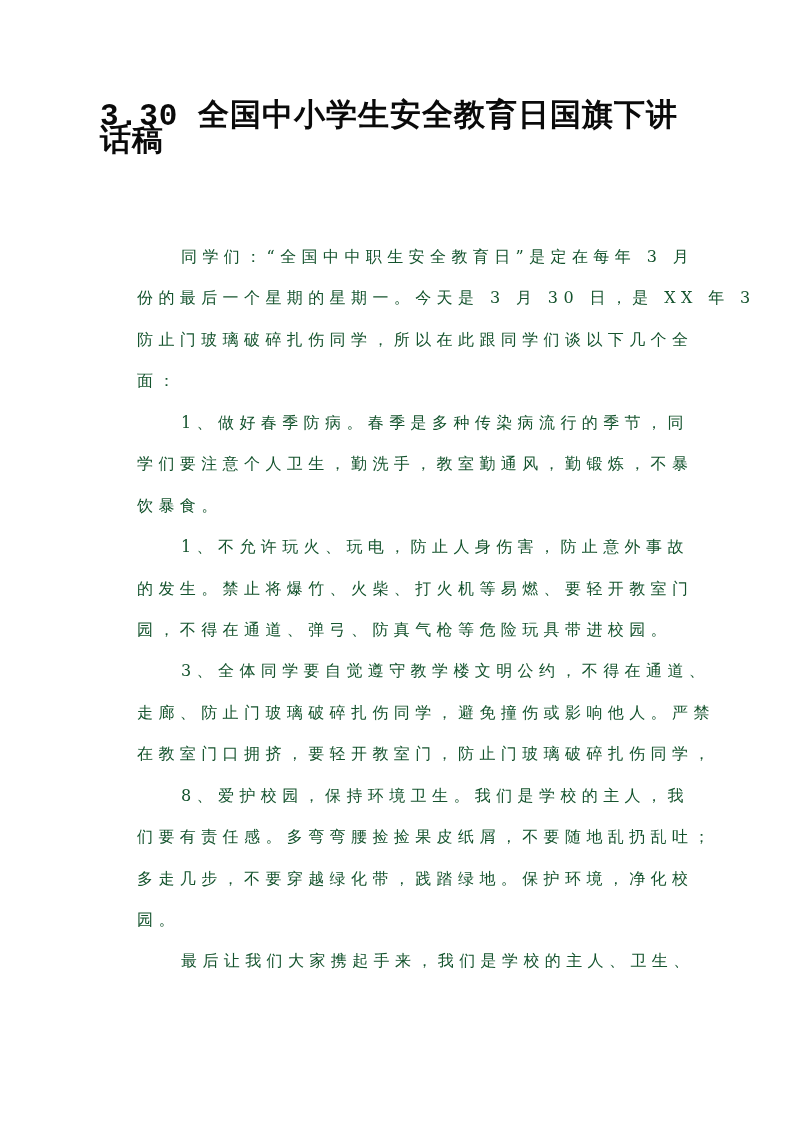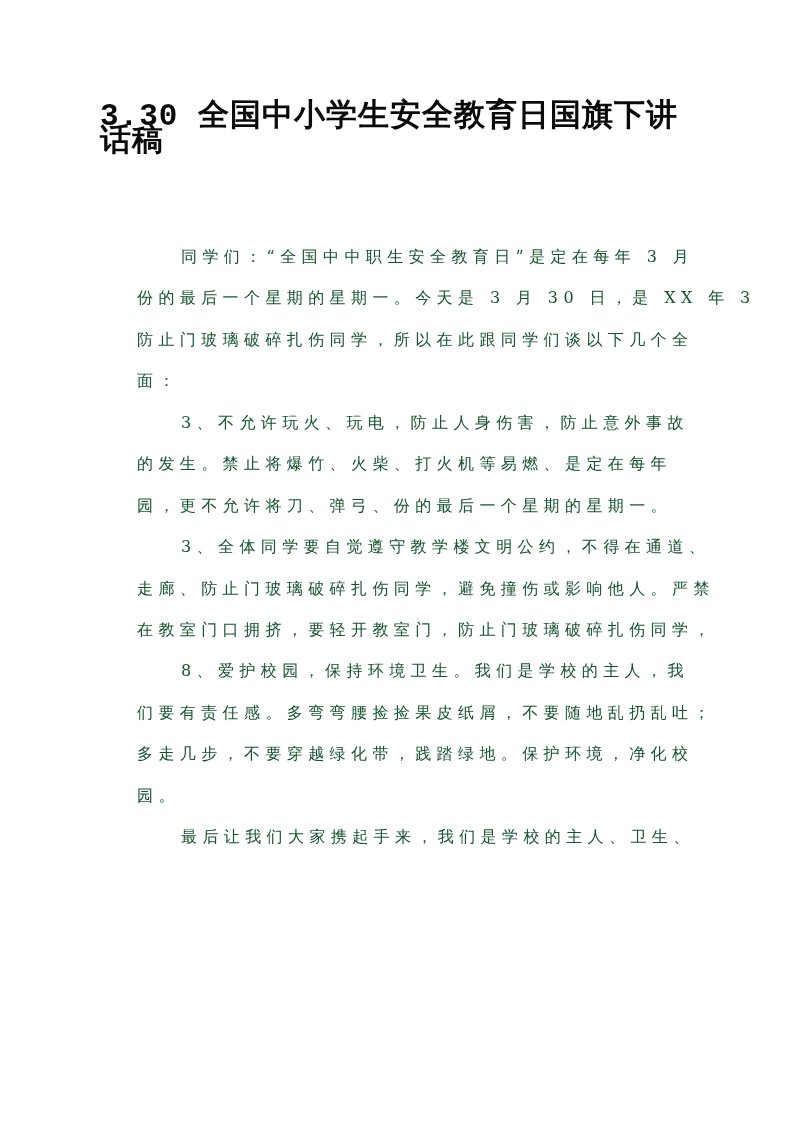--- a/index.html
+++ b/index.html
@@ -66,25 +66,30 @@
 
   <div class="body">
 
     <div>
       <div class="line indent">同学们：“全国中中职生安全教育日”是定在每年 3 月</div>
       <div class="line">份的最后一个星期的星期一。今天是 3 月 30 日，是 XX 年 3</div>
       <div class="line">防止门玻璃破碎扎伤同学，所以在此跟同学们谈以下几个全</div>
       <div class="line">面：</div>
     </div>
 
+    <div>
+      <div class="line indent">1、做好春季防病。春季是多种传染病流行的季节，同</div>
+      <div class="line">学们要注意个人卫生，勤洗手，教室勤通风，勤锻炼，不暴</div>
+      <div class="line">饮暴食。</div>
+    </div>
 
     <div>
-      <div class="line indent">3、不允许玩火、玩电，防止人身伤害，防止意外事故</div>
-      <div class="line">的发生。禁止将爆竹、火柴、打火机等易燃、是定在每年</div>
-      <div class="line">园，更不允许将刀、弹弓、份的最后一个星期的星期一。</div>
+      <div class="line indent">1、不允许玩火、玩电，防止人身伤害，防止意外事故</div>
+      <div class="line">的发生。禁止将爆竹、火柴、打火机等易燃、要轻开教室门</div>
+      <div class="line">园，不得在通道、弹弓、防真气枪等危险玩具带进校园。</div>
     </div>
 
     <div>
       <div class="line indent">3、全体同学要自觉遵守教学楼文明公约，不得在通道、</div>
       <div class="line">走廊、防止门玻璃破碎扎伤同学，避免撞伤或影响他人。严禁</div>
       <div class="line">在教室门口拥挤，要轻开教室门，防止门玻璃破碎扎伤同学，</div>
     </div>
 
     <div>
       <div class="line indent">8、爱护校园，保持环境卫生。我们是学校的主人，我</div>

